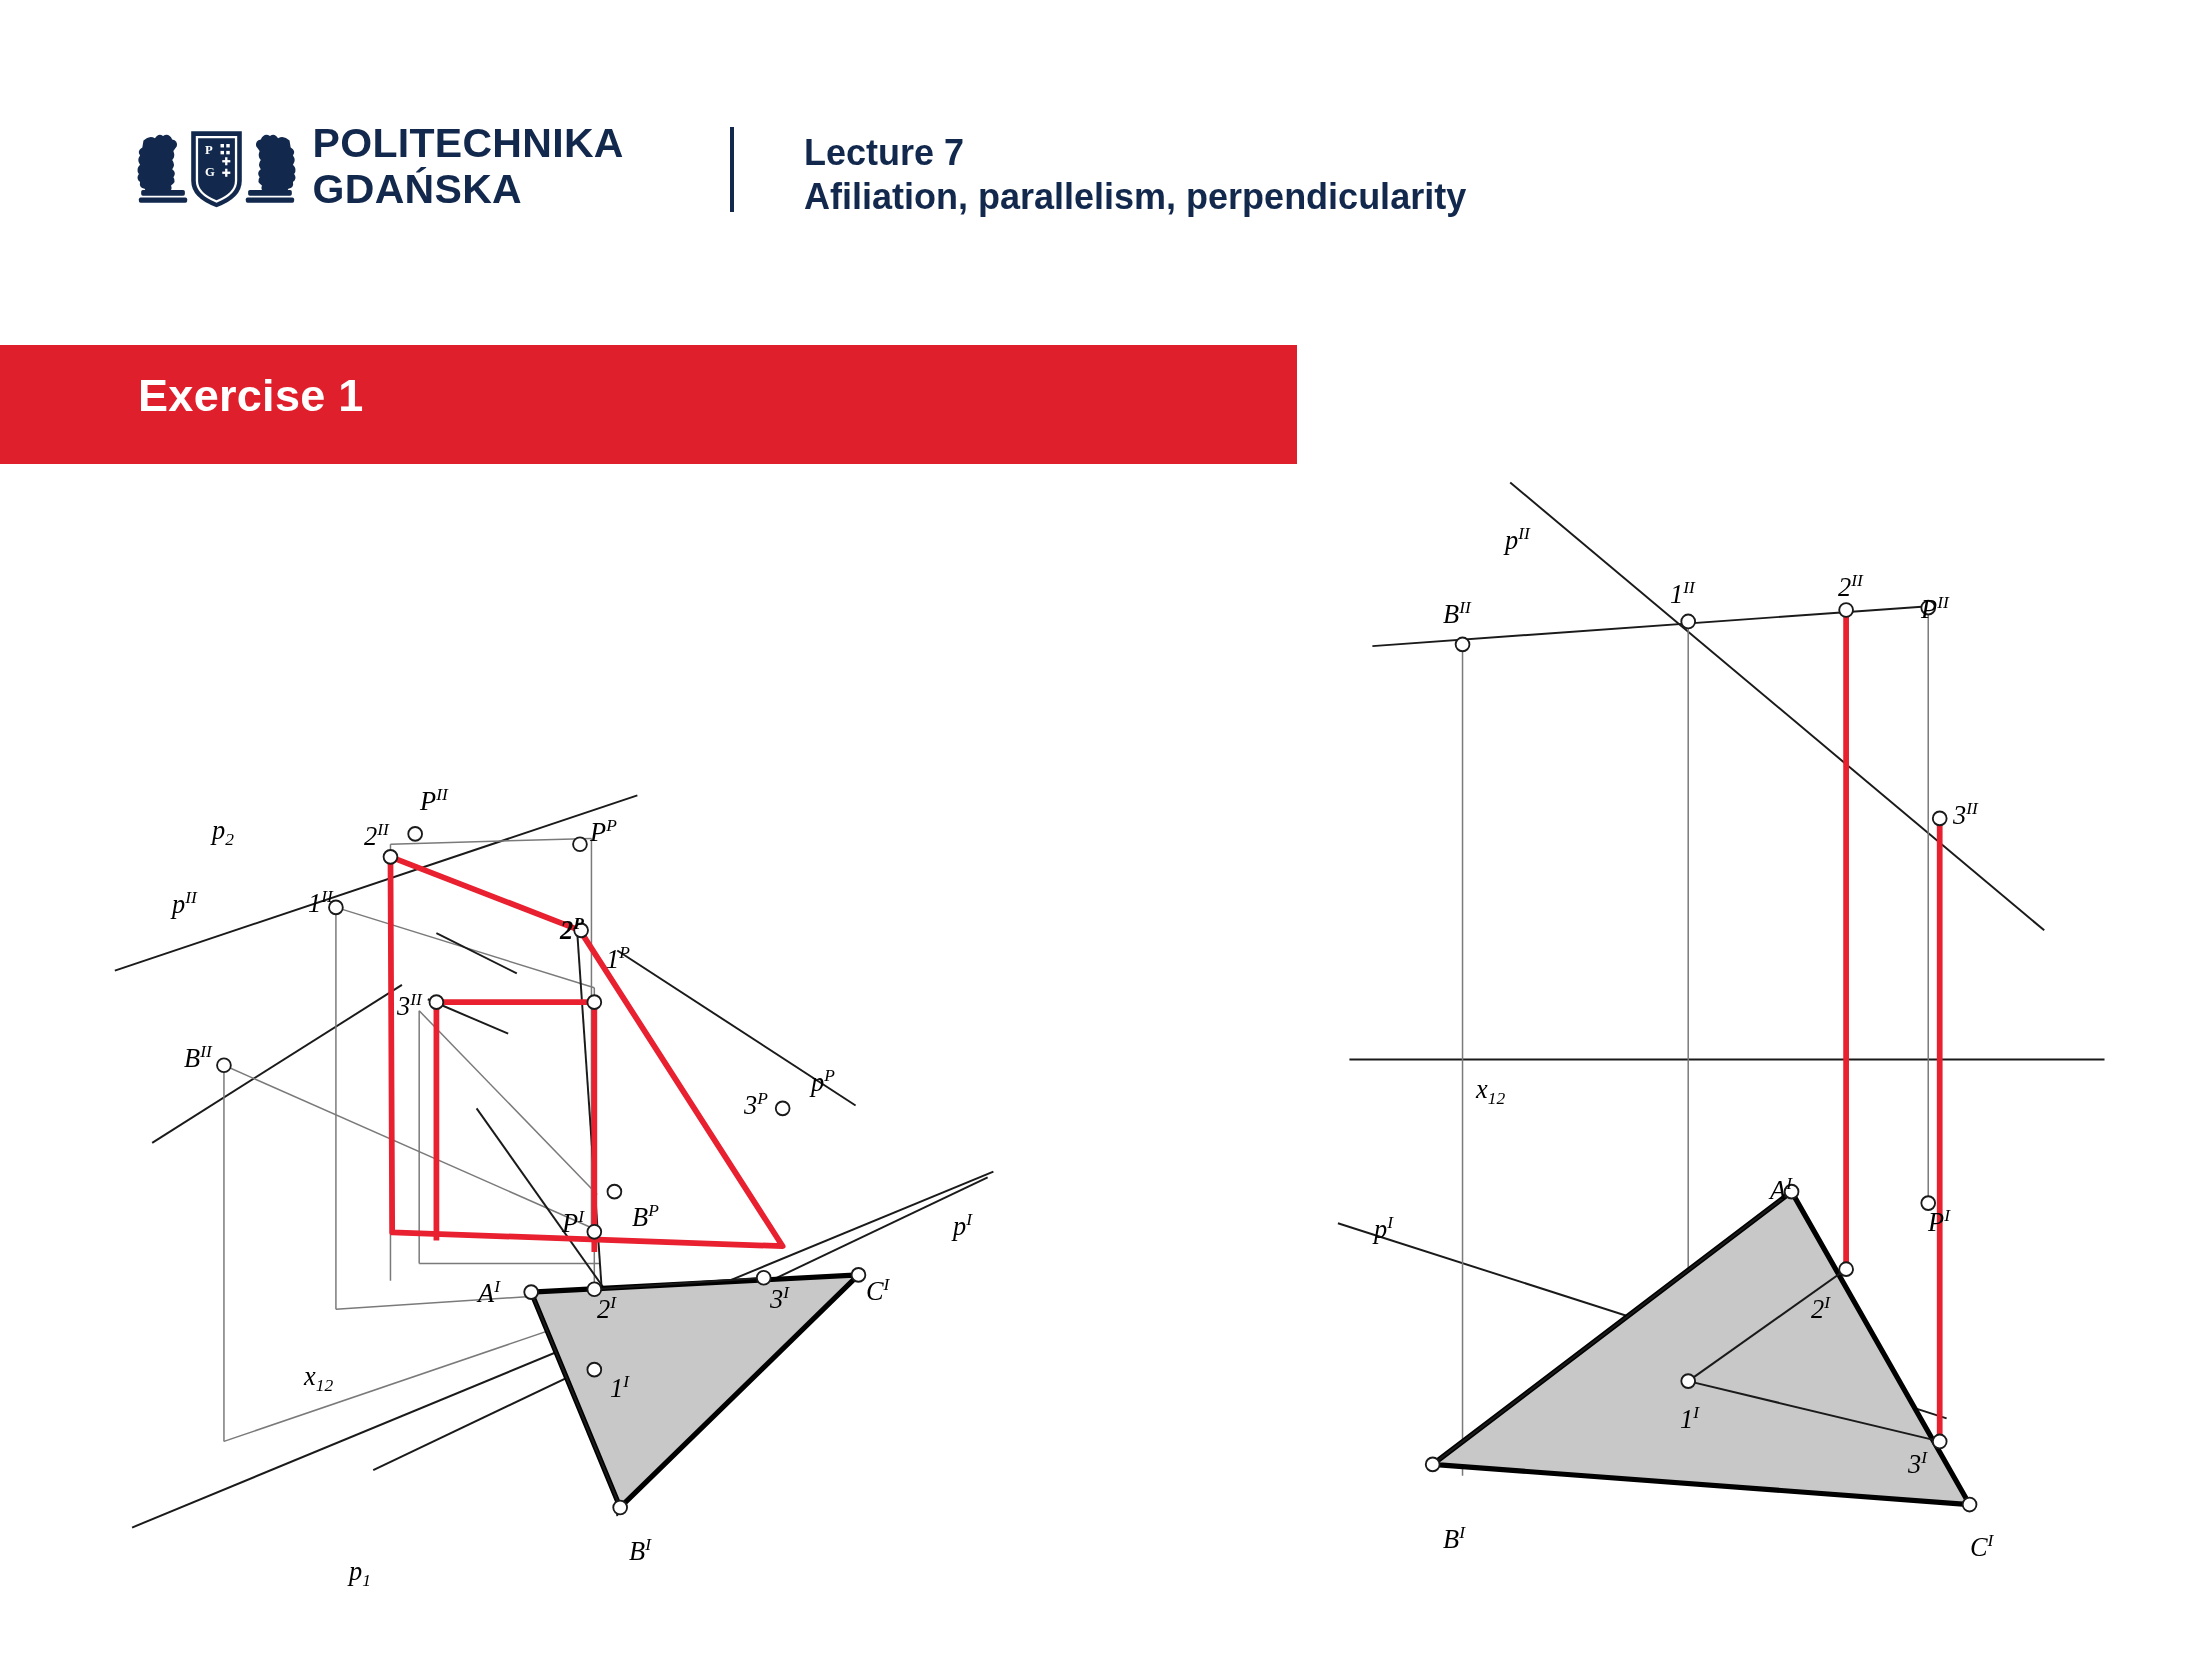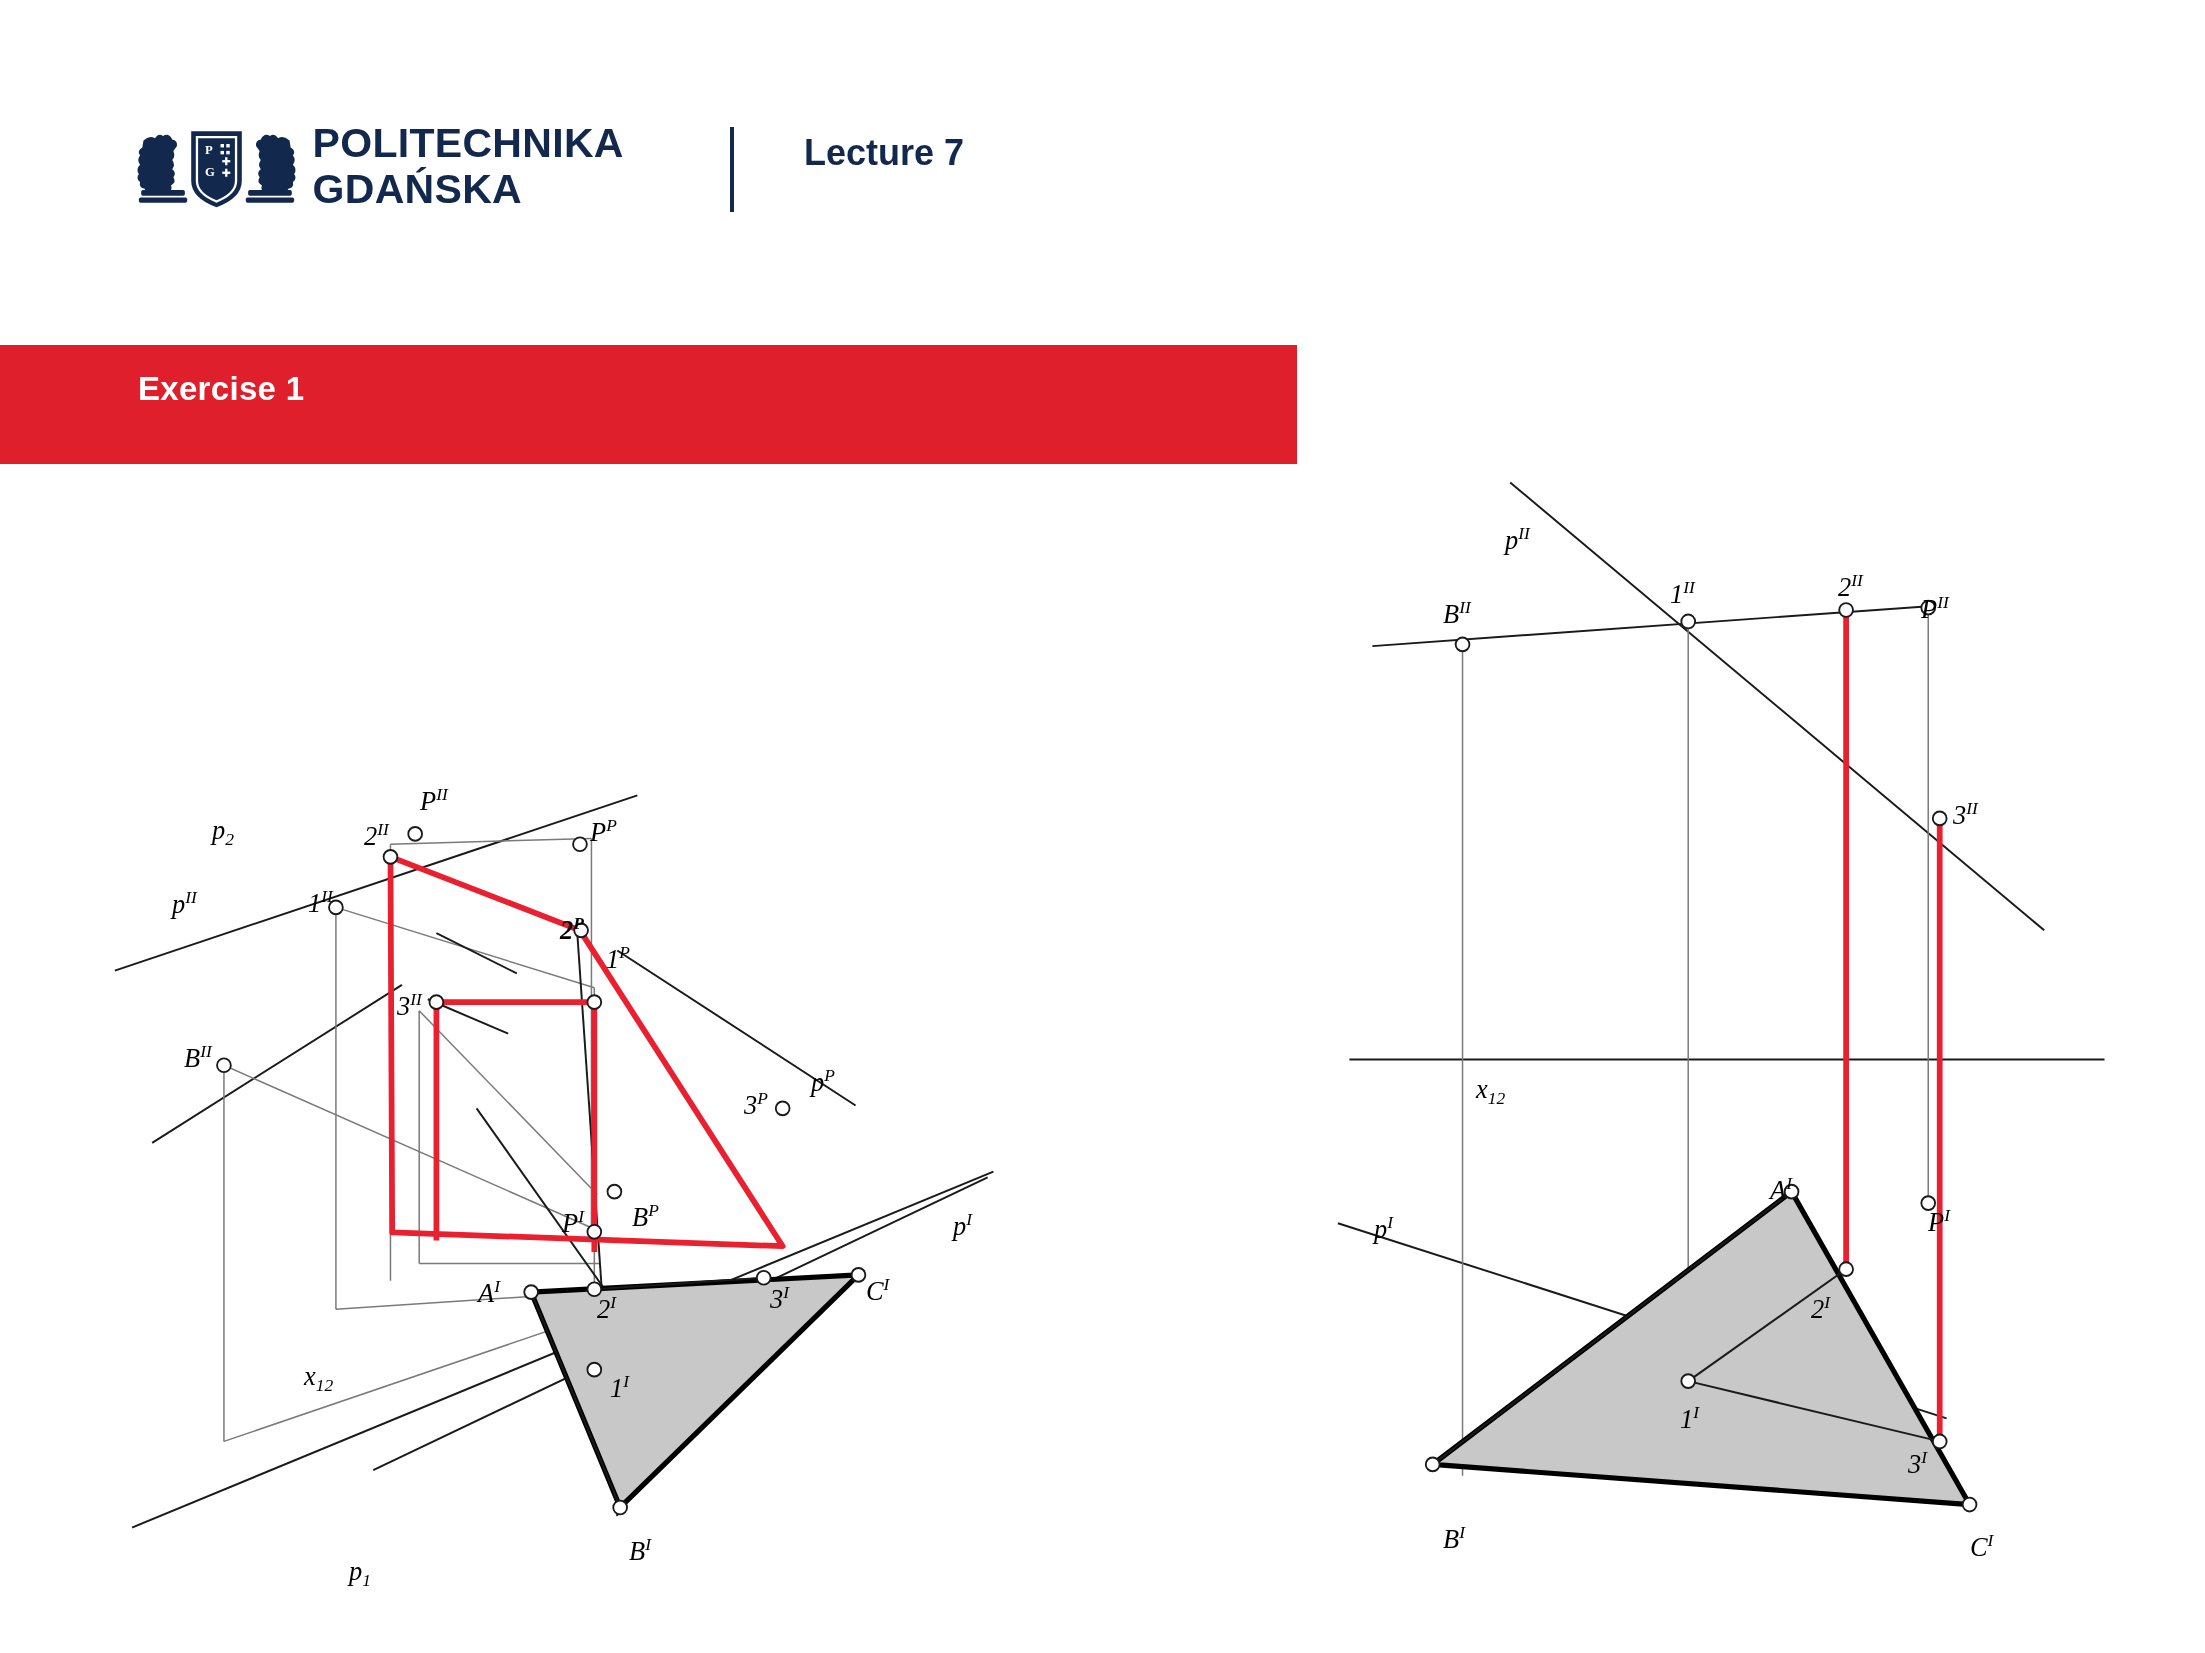--- a/index.html
+++ b/index.html
@@ -68,21 +68,21 @@
     top: 345px;
     width: 1297px;
     height: 119px;
     background: #e01f2d;
   }
   #banner-title {
     position: absolute;
     left: 138px;
     top: 370px;
     color: #ffffff;
-    font-size: 33px;
+    font-size: 45px;
     font-weight: bold;
     letter-spacing: 0.3px;
   }
 
   
   #drawings {
     position: absolute;
     left: 0;
     top: 0;
     width: 2205px;
@@ -137,20 +137,21 @@
       </g>
     </svg>
     <div id="uni-name">POLITECHNIKA
 GDAŃSKA</div>
   </div>
 
   <div id="header-divider"></div>
 
   <div id="lecture-block">
     <div id="lecture-line1">Lecture 7</div>
+    <div id="lecture-line2">Afiliation, parallelism, perpendicularity</div>
   </div>
 </div>
 
 <div id="banner"></div>
 <div id="banner-title">Exercise 1</div>
 
 <svg id="drawings" viewBox="0 0 3840 2880">
   <defs>
     <style>
       .thin   { stroke:#7a7a7a; stroke-width:2.6; fill:none; }

